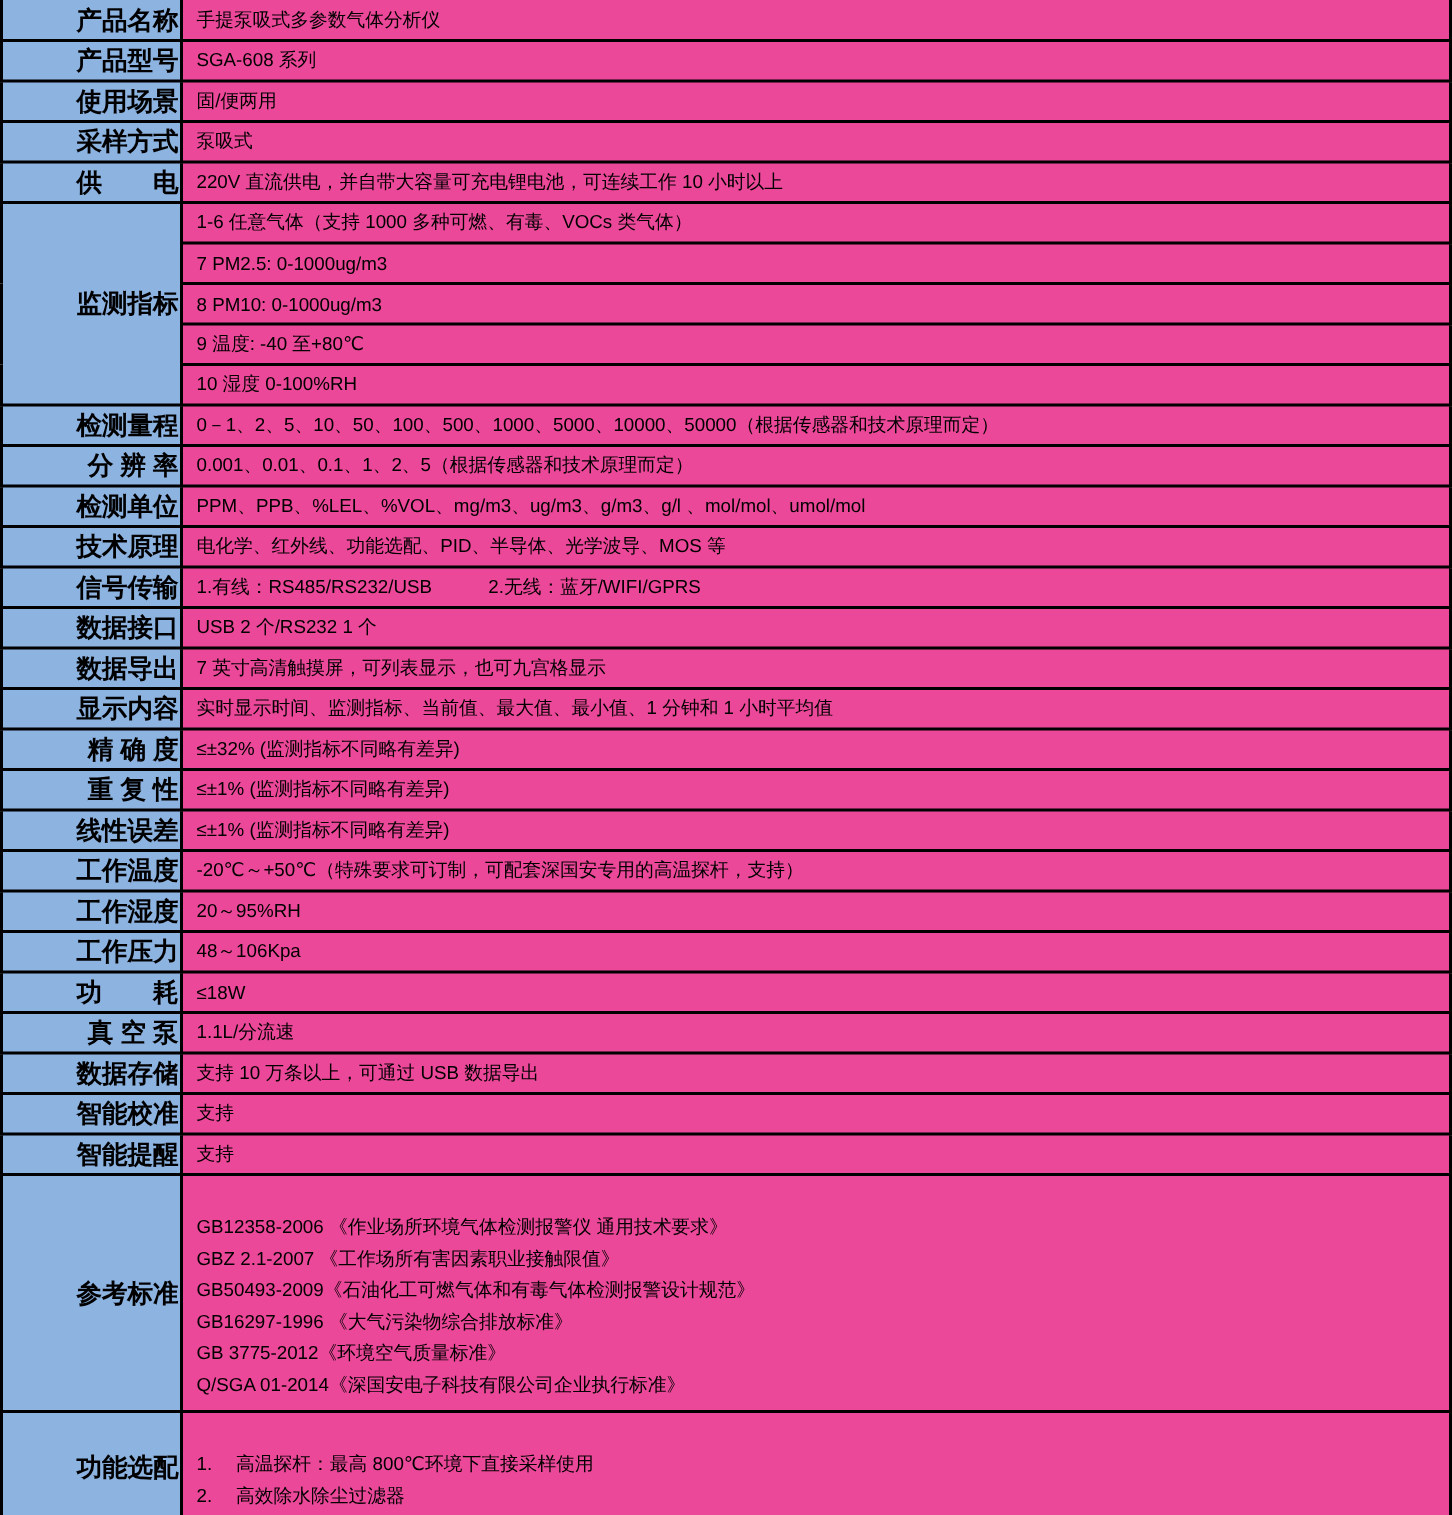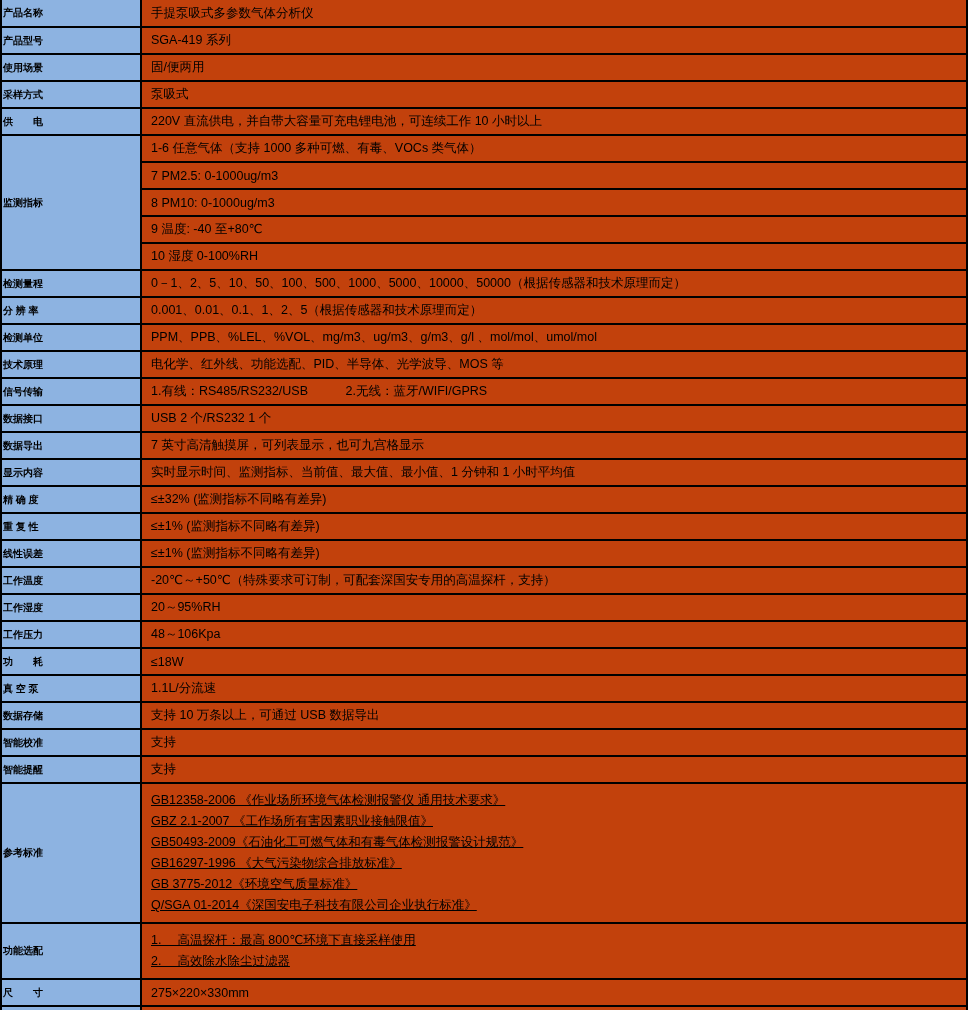--- a/index.html
+++ b/index.html
@@ -17,51 +17,51 @@
   #spec-table td {
     border: 2px solid #000000;
     box-sizing: border-box;
     vertical-align: middle;
   }
   
   #spec-body tr:first-child td { border-top: none; }
   td.col-label { border-left: none; }
 
   td.col-label {
-    width: 140px;
+    width: 120px;
     background: #8DB3E1;
     font-weight: bold;
-    font-size: 10px;
-    text-align: left;
+    font-size: 17px;
+    text-align: right;
     white-space: pre;
   }
   td.col-value {
-    background: #c2410c;
+    background: #ec4899;
     font-size: 12.5px;
     padding: 4px 6px 4px 9px;
     white-space: pre-wrap;
   }
   tr.spec-row { height: 27px; }
-  td.col-value.lines { padding-top: 6px; padding-bottom: 6px; text-decoration: underline; }
+  td.col-value.lines { padding-top: 24px; padding-bottom: 6px; }
   td.col-value.lines .line {
     line-height: 21px;
   }
 </style>
 </head>
 <body>
 
 <table id="spec-table">
   <tbody id="spec-body">
       <tr class="spec-row">
         <td class="col-label">产品名称</td>
         <td class="col-value">手提泵吸式多参数气体分析仪</td>
       </tr>
       <tr class="spec-row">
         <td class="col-label">产品型号</td>
-        <td class="col-value">SGA-419 系列</td>
+        <td class="col-value">SGA-608 系列</td>
       </tr>
       <tr class="spec-row">
         <td class="col-label">使用场景</td>
         <td class="col-value">固/便两用</td>
       </tr>
       <tr class="spec-row">
         <td class="col-label">采样方式</td>
         <td class="col-value">泵吸式</td>
       </tr>
       <tr class="spec-row">

